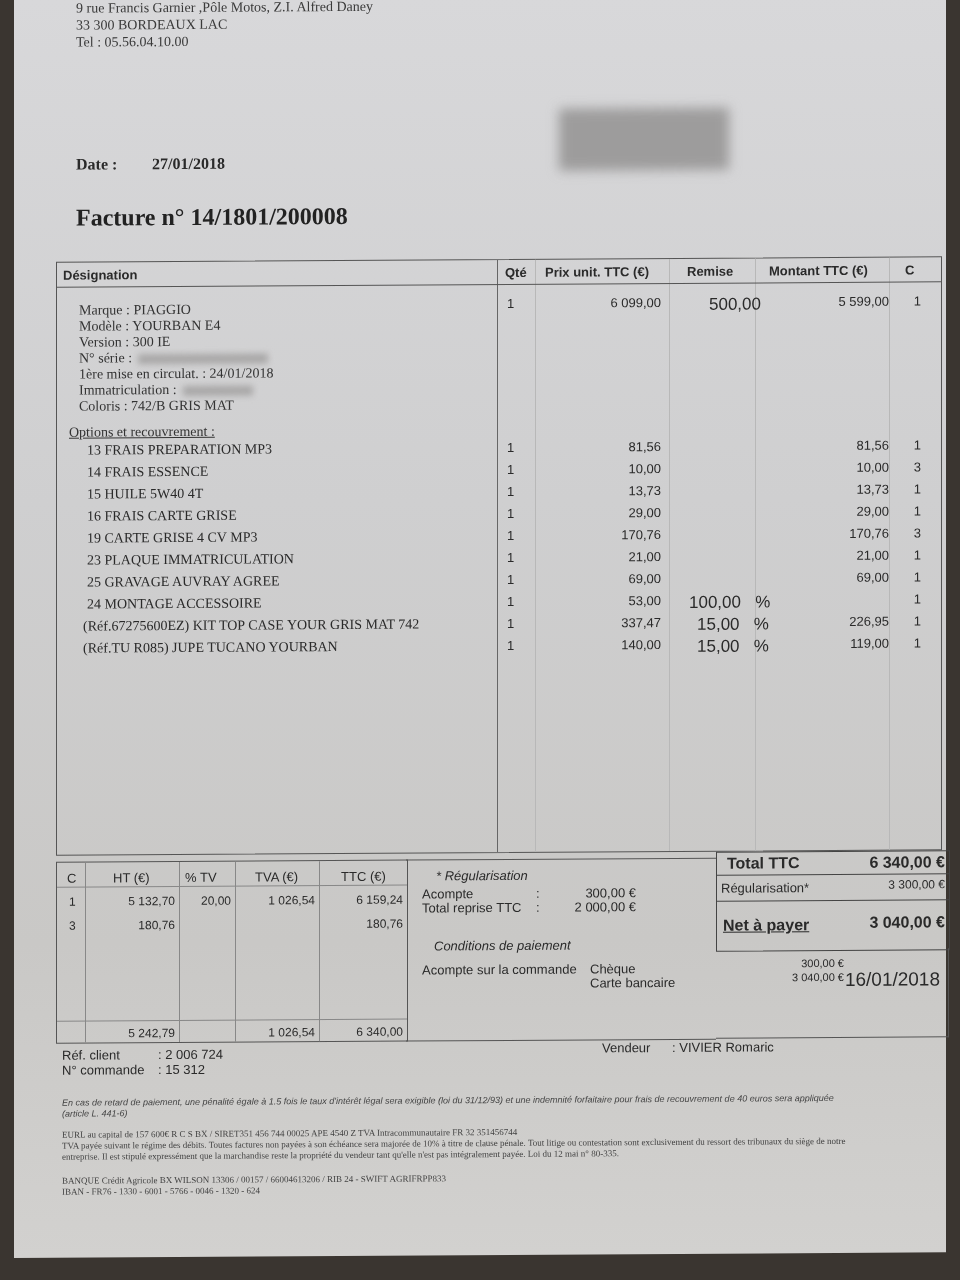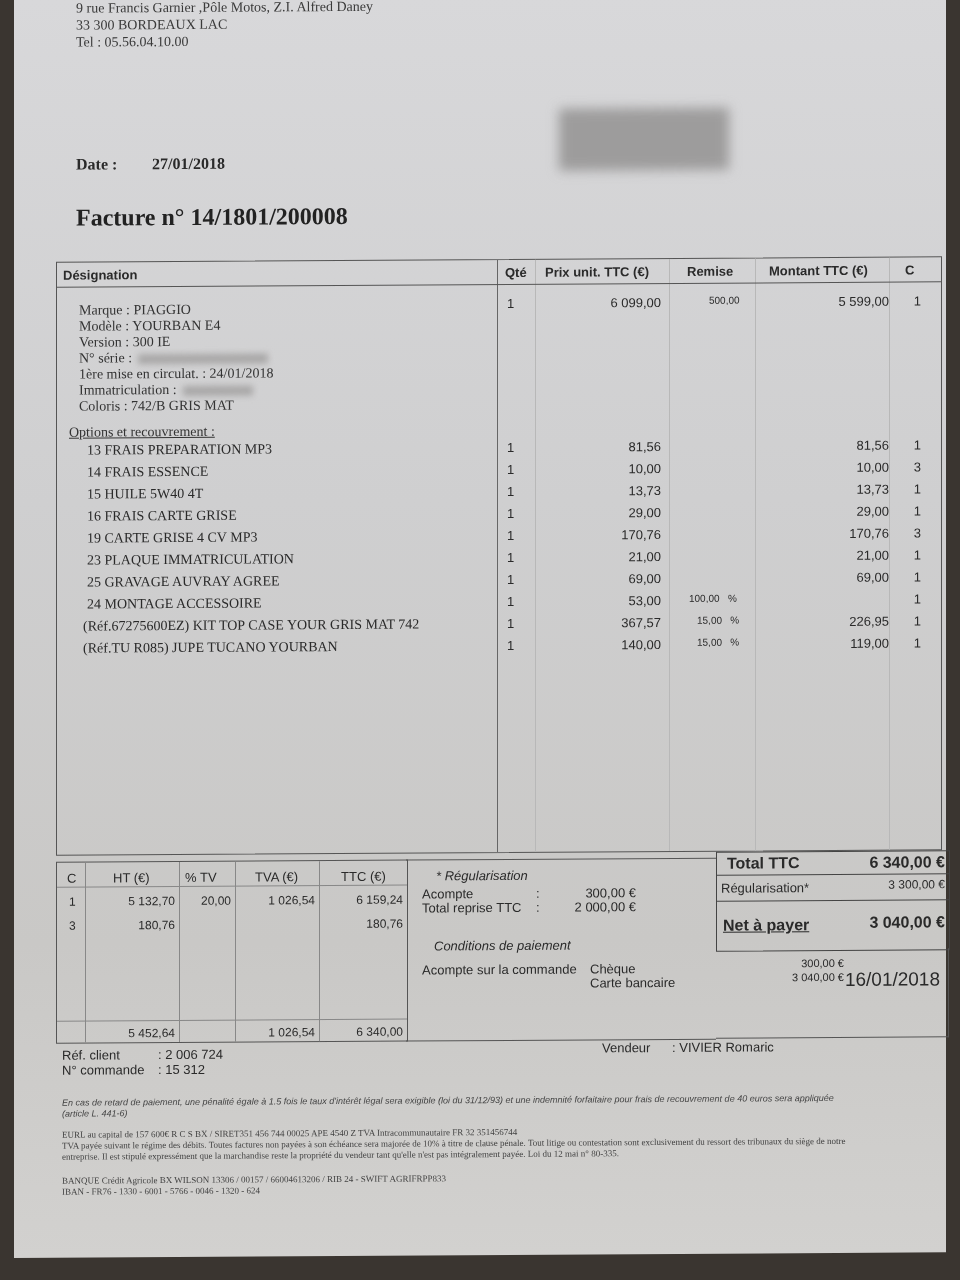--- a/index.html
+++ b/index.html
@@ -30,21 +30,21 @@
   .vline { position:absolute; top:0; bottom:0; width:1px; background:#b8b8b8; }
   .vline.dark { background:#666; }
 
   .desc { font-size:14px; line-height:16px; color:#333; }
   .opt-title { text-decoration:underline; }
 
   .row { position:absolute; left:0; width:100%; height:18px; }
   .row .d { position:absolute; left:30px; font-size:14px; }
   .row .q { position:absolute; left:450px; font-size:13px; }
   .row .pu { position:absolute; right:280px; font-size:13px; text-align:right; }
-  .row .rem { position:absolute; left:632px; font-size:10px; }
+  .row .rem { position:absolute; left:632px; font-size:17px; }
   .row .mt { position:absolute; right:52px; font-size:13px; text-align:right; }
   .row .c { position:absolute; right:20px; font-size:13px; }
 
   .vattbl { left:42px; top:862px; width:350px; height:180px; border:1px solid #555; font-size:12px; }
   .vattbl .h { position:absolute; top:8px; font-size:13px; }
   .vattbl .v { position:absolute; font-size:12px; }
   .reg { left:392px; top:862px; width:310px; height:180px; border-top:1px solid #555; border-bottom:1px solid #555; font-size:13px; }
   .tot { left:702px; top:856px; width:232px; height:98px; border:1px solid #444; }
   .tot .r { position:absolute; left:0; width:100%; border-bottom:1.5px solid #444; }
   .rightcol { left:702px; top:954px; width:232px; height:88px; border-right:1px solid #555; border-bottom:1px solid #555; }
@@ -168,21 +168,21 @@
         <span class="d serif">24  MONTAGE ACCESSOIRE</span>
         <span class="q">1</span>
         <span class="pu">53,00</span>
         <span class="rem" style="white-space:pre">100,00   %</span>
         <span class="mt"></span>
         <span class="c">1</span>
       </div>
       <div class="row" style="top:356px">
         <span class="d serif" style="left:26px">(Réf.67275600EZ) KIT TOP CASE YOUR GRIS MAT 742</span>
         <span class="q">1</span>
-        <span class="pu">367,57</span>
+        <span class="pu">337,47</span>
         <span class="rem" style="left:640px;white-space:pre">15,00   %</span>
         <span class="mt">226,95</span>
         <span class="c">1</span>
       </div>
       <div class="row" style="top:378px">
         <span class="d serif" style="left:26px">(Réf.TU R085) JUPE TUCANO YOURBAN</span>
         <span class="q">1</span>
         <span class="pu">140,00</span>
         <span class="rem" style="left:640px;white-space:pre">15,00   %</span>
         <span class="mt">119,00</span>
@@ -207,21 +207,21 @@
     <span class="v" style="left:12px;top:32px">1</span>
     <span class="v" style="right:232px;top:32px">5 132,70</span>
     <span class="v" style="right:176px;top:32px">20,00</span>
     <span class="v" style="right:92px;top:32px">1 026,54</span>
     <span class="v" style="right:4px;top:32px">6 159,24</span>
 
     <span class="v" style="left:12px;top:56px">3</span>
     <span class="v" style="right:232px;top:56px">180,76</span>
     <span class="v" style="right:4px;top:56px">180,76</span>
 
-    <span class="v" style="right:232px;top:164px">5 452,64</span>
+    <span class="v" style="right:232px;top:164px">5 242,79</span>
     <span class="v" style="right:92px;top:164px">1 026,54</span>
     <span class="v" style="right:4px;top:164px">6 340,00</span>
   </div>
 
   <div class="abs reg">
     <span class="abs" style="left:30px;top:8px;font-style:italic;">* Régularisation</span>
     <span class="abs" style="left:16px;top:26px">Acompte</span>
     <span class="abs" style="left:130px;top:26px">:</span>
     <span class="abs" style="right:80px;top:26px">300,00 €</span>
     <span class="abs" style="left:16px;top:40px">Total reprise TTC</span>

